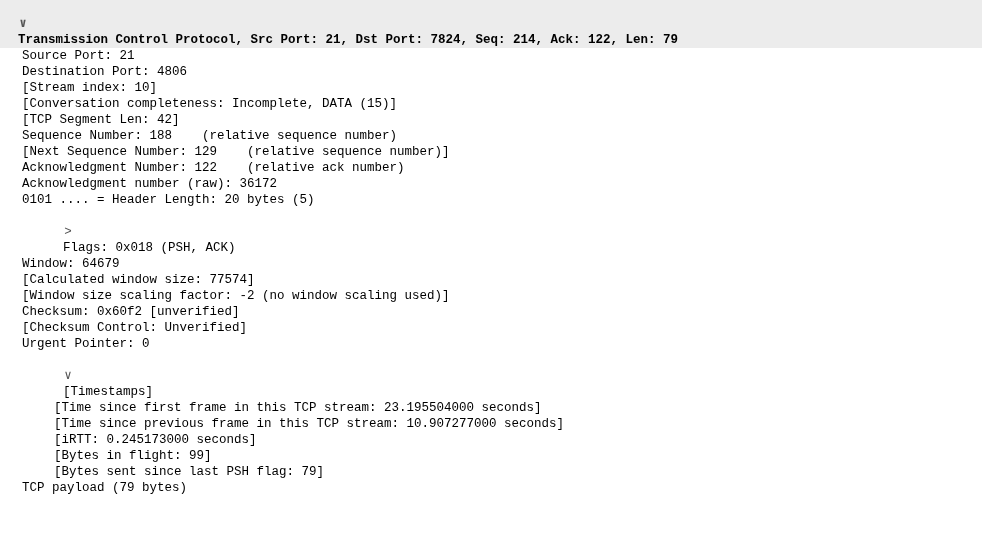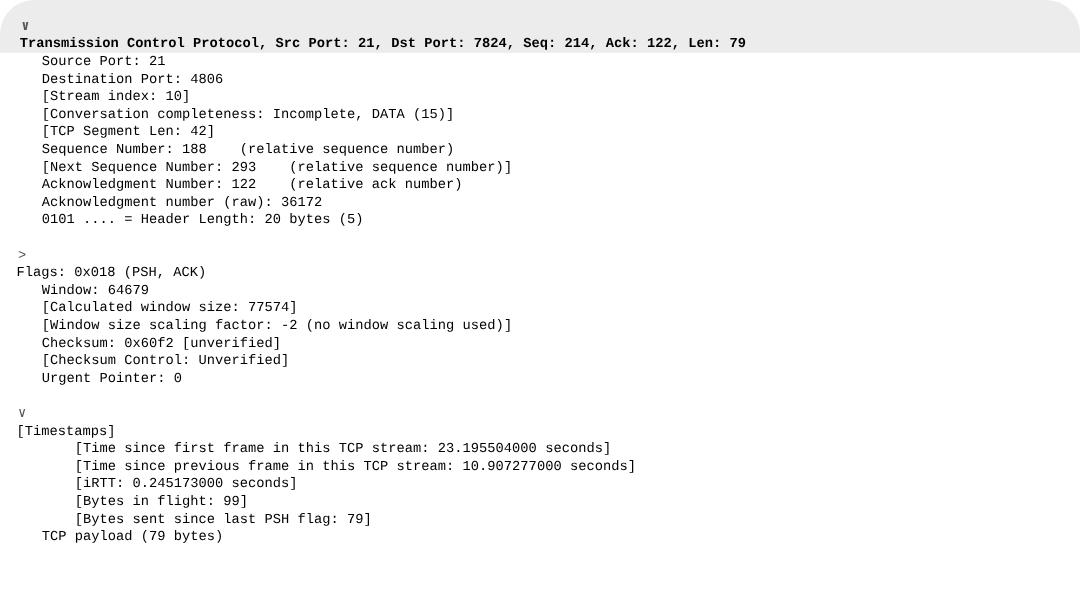--- a/index.html
+++ b/index.html
@@ -1,40 +1,40 @@
 <!DOCTYPE html>
 <html><head>
 <meta charset="utf-8">
 <style>
   html,body{margin:0;padding:0;font-family:"Consolas","Courier New",monospace;font-size:12.5px;line-height:16px;color:#000;background:#fff;}
-  .panel{width:982px;height:547px;overflow:hidden;border-radius:31px;}
+  .panel{width:982px;height:547px;overflow:hidden;}
   .hdr{background:#ececec;font-weight:bold;padding:0 2px 0 2px;}
   .row{white-space:pre;}
   .tog{display:inline-block;width:10px;text-align:center;color:#555;}
   .i0{padding-left:3px;}
-  .i1{}
-  .i2{padding-left:38px;}
-  .i3{padding-left:68px;}
+  .i1{margin-left:48px;}
+  .i2{padding-left:22px;}
+  .i3{padding-left:54px;}
 </style>
 </head>
 <body>
 <div class="panel">
 
 <div class="row hdr i0">
   <span class="tog">∨</span>
   <span>Transmission Control Protocol, Src Port: 21, Dst Port: 7824, Seq: 214, Ack: 122, Len: 79</span>
 </div>
 
 <div class="row i2">Source Port: 21</div>
 <div class="row i2">Destination Port: 4806</div>
 <div class="row i2">[Stream index: 10]</div>
 <div class="row i2">[Conversation completeness: Incomplete, DATA (15)]</div>
 <div class="row i2">[TCP Segment Len: 42]</div>
 <div class="row i2">Sequence Number: 188    (relative sequence number)</div>
-<div class="row i2">[Next Sequence Number: 293    (relative sequence number)]</div>
+<div class="row i2">[Next Sequence Number: 129    (relative sequence number)]</div>
 <div class="row i2">Acknowledgment Number: 122    (relative ack number)</div>
 <div class="row i2">Acknowledgment number (raw): 36172</div>
 <div class="row i2">0101 .... = Header Length: 20 bytes (5)</div>
 
 <div class="row i1">
   <span class="tog">&gt;</span>
   <span>Flags: 0x018 (PSH, ACK)</span>
 </div>
 
 <div class="row i2">Window: 64679</div>

